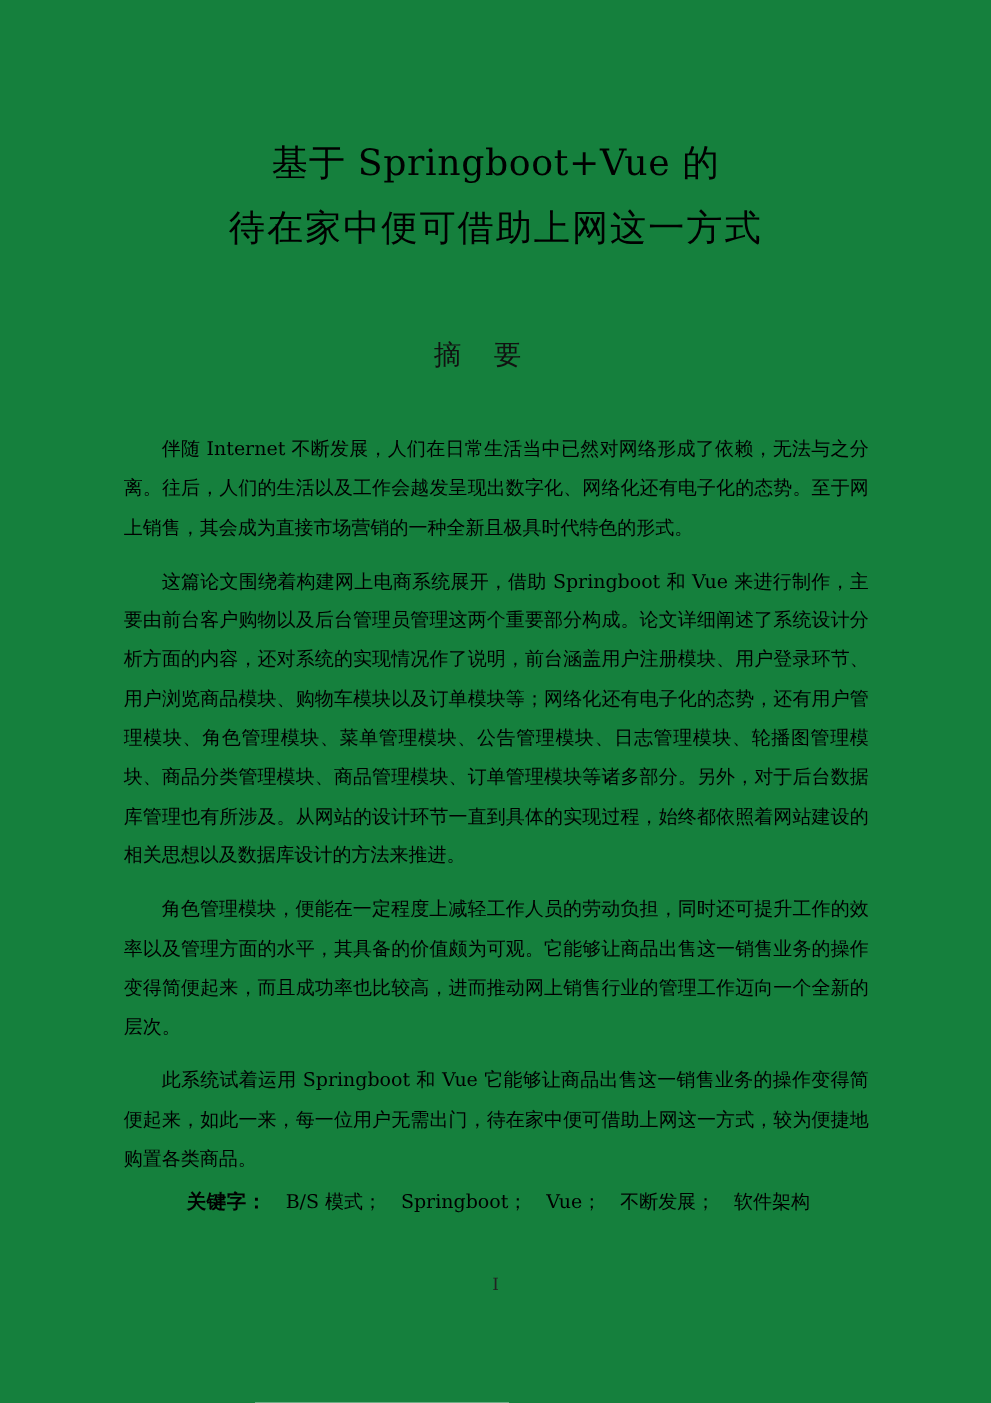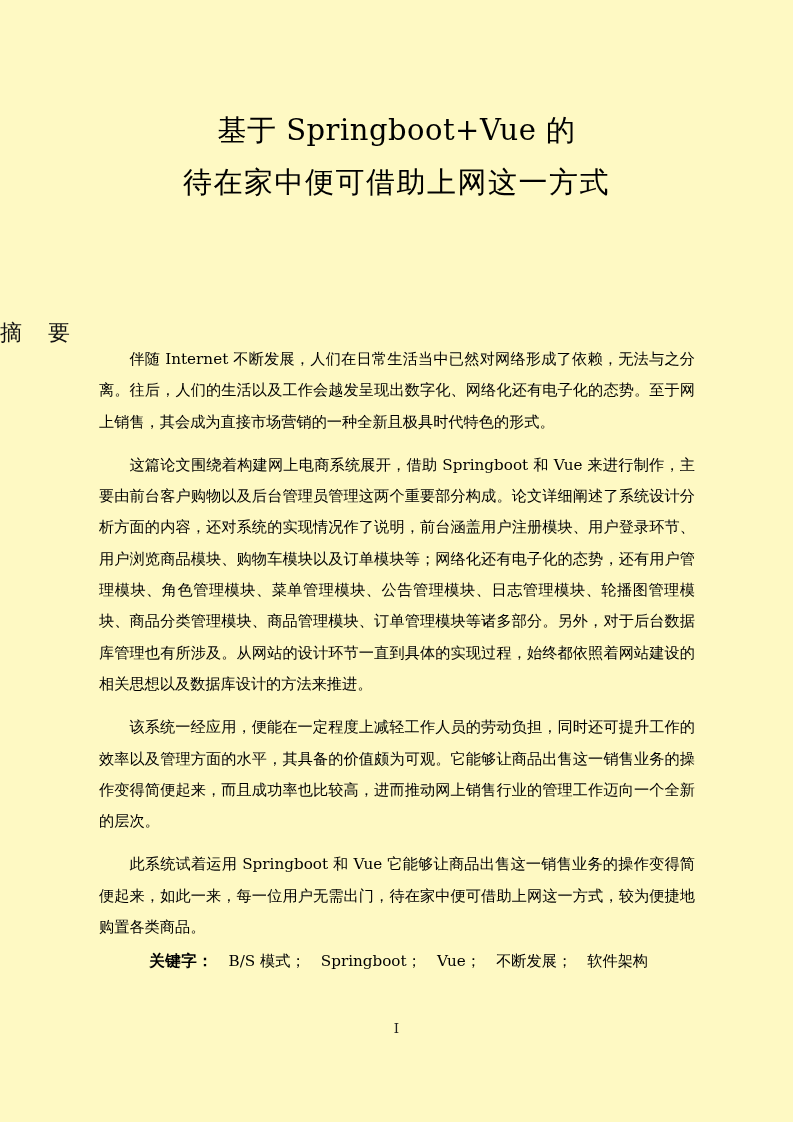--- a/index.html
+++ b/index.html
@@ -16,21 +16,21 @@
     font-family: "DejaVu Serif", "Liberation Serif", serif;
     color: #000000;
     -webkit-font-smoothing: antialiased;
   }
 
   .page {
     position: absolute;
     inset: 0;
     width: 793px;
     height: 1122px;
-    background: #fef9c3;
+    background: #15803d;
   }
 
   
   .title-block {
     position: absolute;
     left: 0;
     top: 104px;
     width: 793px;
     text-align: center;
   }
@@ -50,29 +50,28 @@
     color: #000;
     white-space: pre;
   }
 
   
   .section-heading {
     position: absolute;
     left: 0;
     top: 268px;
     width: 766px;
-    text-align: left;
+    text-align: center;
     font-family: "DejaVu Sans", "Liberation Sans", sans-serif;
     font-size: 22px;
     line-height: 34px;
     letter-spacing: 2px;
     font-weight: 400;
     color: #111;
     white-space: pre;
-    margin-top: 48px;
   }
 
   
   .body-column {
     position: absolute;
     left: 87px;
     top: 332px;
     width: 620px;
   }
 
@@ -133,21 +132,21 @@
   <div class="title-block">
     <div class="title-line-1">基于 Springboot+Vue 的</div>
     <div class="title-line-2">待在家中便可借助上网这一方式</div>
   </div>
 
   <div class="section-heading">摘　要</div>
 
   <div class="body-column">
     <p class="para">伴随 Internet 不断发展，人们在日常生活当中已然对网络形成了依赖，无法与之分离。往后，人们的生活以及工作会越发呈现出数字化、网络化还有电子化的态势。至于网上销售，其会成为直接市场营销的一种全新且极具时代特色的形式。</p>
     <p class="para">这篇论文围绕着构建网上电商系统展开，借助 Springboot 和 Vue 来进行制作，主要由前台客户购物以及后台管理员管理这两个重要部分构成。论文详细阐述了系统设计分析方面的内容，还对系统的实现情况作了说明，前台涵盖用户注册模块、用户登录环节、用户浏览商品模块、购物车模块以及订单模块等；网络化还有电子化的态势，还有用户管理模块、角色管理模块、菜单管理模块、公告管理模块、日志管理模块、轮播图管理模块、商品分类管理模块、商品管理模块、订单管理模块等诸多部分。另外，对于后台数据库管理也有所涉及。从网站的设计环节一直到具体的实现过程，始终都依照着网站建设的相关思想以及数据库设计的方法来推进。</p>
-    <p class="para">该系统一经应用，便能在一定程度上减轻工作人员的劳动负担，同时还可提升工作的效率以及管理方面的水平，其具备的价值颇为可观。它能够让商品出售这一销售业务的操作变得简便起来，而且成功率也比较高，进而推动网上销售行业的管理工作迈向一个全新的层次。</p>
+    <p class="para">角色管理模块，便能在一定程度上减轻工作人员的劳动负担，同时还可提升工作的效率以及管理方面的水平，其具备的价值颇为可观。它能够让商品出售这一销售业务的操作变得简便起来，而且成功率也比较高，进而推动网上销售行业的管理工作迈向一个全新的层次。</p>
     <p class="para">此系统试着运用 Springboot 和 Vue 它能够让商品出售这一销售业务的操作变得简便起来，如此一来，每一位用户无需出门，待在家中便可借助上网这一方式，较为便捷地购置各类商品。</p>
   </div>
 
   <div class="keywords-row">
     <span class="keywords-label">关键字：</span><span class="keywords-value">　B/S 模式；　Springboot；　Vue；　不断发展；　软件架构</span>
   </div>
 
   <div class="page-number">I</div>
 
 </div>

